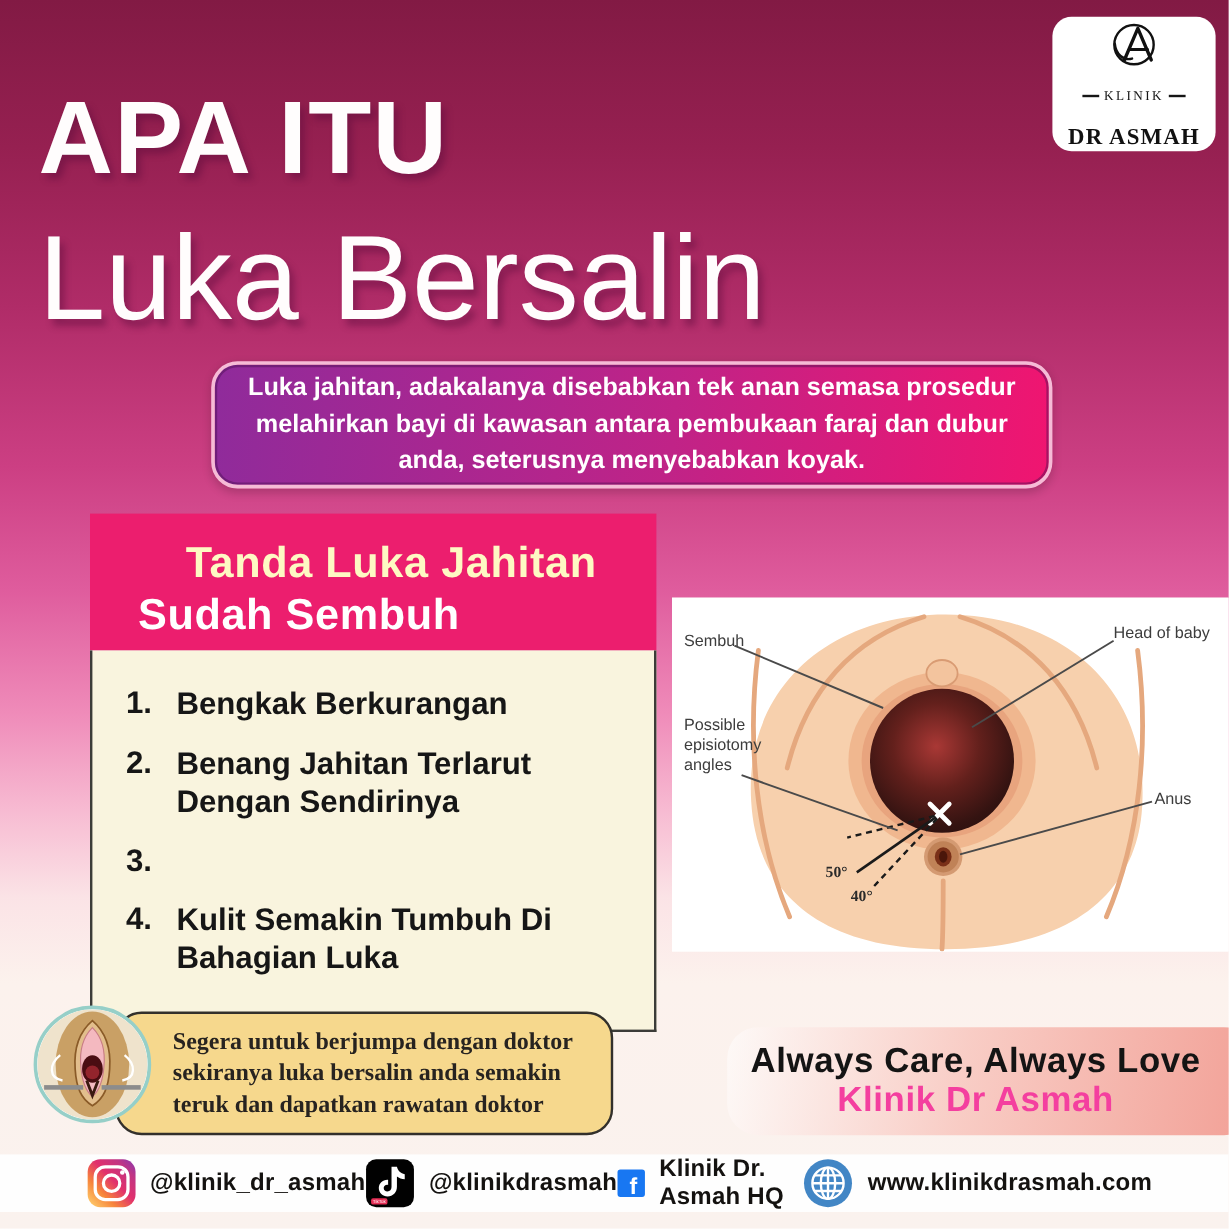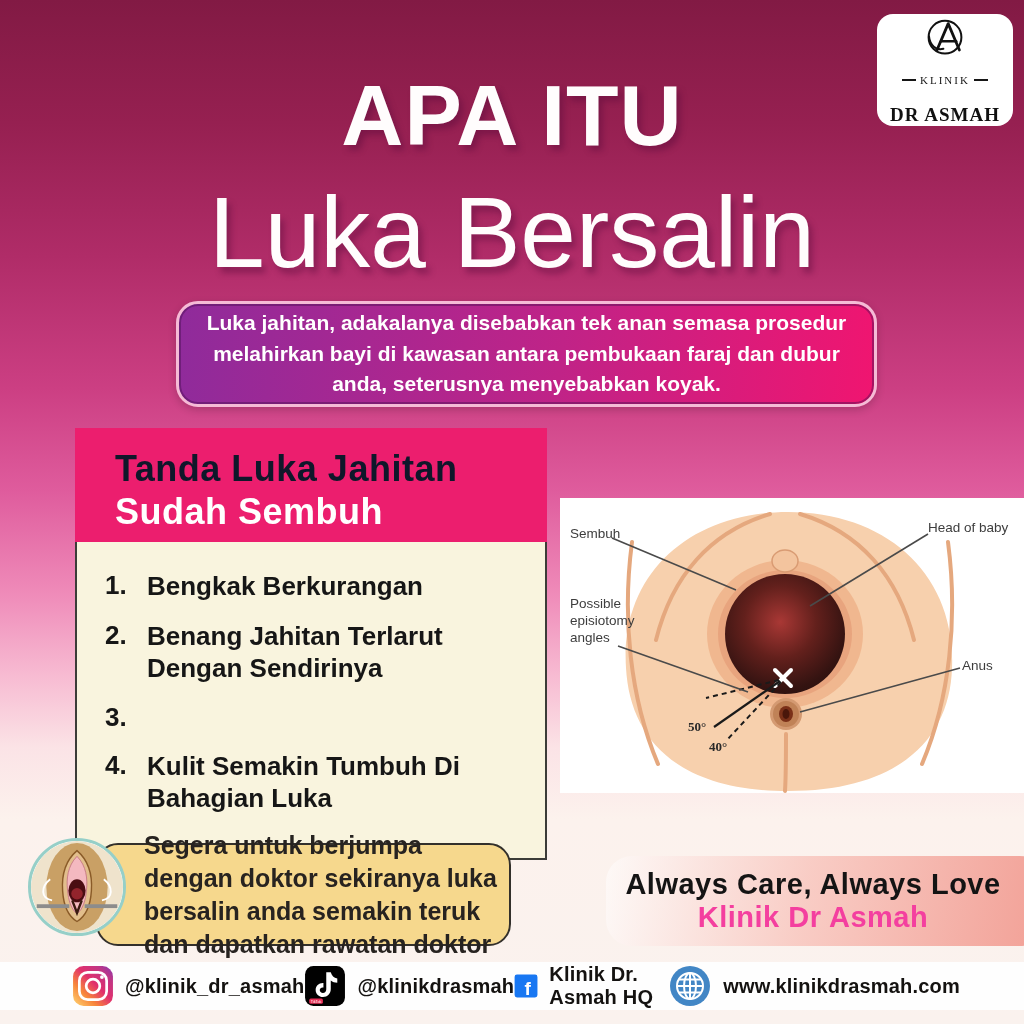--- a/index.html
+++ b/index.html
@@ -23,42 +23,42 @@
     gap:13px;
   }
   .logo-mark { width:54px; height:54px; }
   .logo-klinik { display:flex; align-items:center; gap:4px; margin-top:3px;
     font-family:"Liberation Serif", serif; font-size:11px; letter-spacing:2px; color:#161616; }
   .logo-klinik .rule { width:14px; height:2px; background:#161616; }
   .logo-name { font-family:"Liberation Serif", serif; font-weight:bold;
     font-size:19px; letter-spacing:1px; color:#111; margin-top:5px; }
 
   
-  .title { position:absolute; left:0; top:72px; width:1024px; text-align:center; color:#FFFDFD; }
+  .title { position:absolute; left:0; top:72px; width:1024px; text-align:left; color:#FFFDFD;padding-left:32px; }
   .title-line1 { font-size:86px; font-weight:bold; letter-spacing:1px; line-height:1.0;
     text-shadow:4px 5px 6px rgba(90,10,60,0.45); }
   .title-line2 { font-size:100px; font-weight:normal; letter-spacing:0px; line-height:1.0;
     margin-top:24px; text-shadow:4px 6px 6px rgba(90,10,60,0.45); }
 
   
   .intro-box {
     position:absolute; left:176px; top:301px; width:701px; height:106px;
     border-radius:22px;
     background:linear-gradient(95deg, #8F2B9B 0%, #C02387 55%, #F01570 100%);
     border:3px solid #F5BBD6;
     box-shadow: inset 0 0 0 2px rgba(74,16,82,0.45), 0 3px 8px rgba(0,0,0,0.18);
     display:flex; align-items:center; justify-content:center;
     padding:6px 26px;
   }
   .intro-text { color:#fff; font-weight:bold; font-size:21px; line-height:1.45; text-align:center; }
 
   
   .signs-panel { position:absolute; left:75px; top:428px; width:472px; }
   .signs-header { background:#EC1E6E; height:114px; padding:19px 10px 0 40px; }
-  .signs-h1 { color:#0f172a; font-size:36px; font-weight:bold; letter-spacing:0.5px; line-height:1.2; }
+  .signs-h1 { color:#fef9c3; font-size:36px; font-weight:bold; letter-spacing:0.5px; line-height:1.2;text-align:center; }
   .signs-h2 { color:#FFFFFF; font-size:36px; font-weight:bold; letter-spacing:0.5px; line-height:1.2; }
   .signs-body { background:#F9F4DE; border:2px solid #3C3C38; border-top:none;
     padding:28px 18px 26px 28px; min-height:263px; }
   .sign-item { display:flex; margin-bottom:17px; }
   .sign-num { width:42px; flex:0 0 42px; font-size:26px; font-weight:bold; color:#161616; }
   .sign-text { font-size:26px; font-weight:bold; color:#161616; line-height:1.25; }
 
   
   .diagram-panel { position:absolute; left:560px; top:498px; width:464px; height:295px; background:#fff; }
   .diagram-panel svg { position:absolute; left:0; top:0; }
@@ -71,21 +71,21 @@
   .lbl-50 { left:128px; top:221px; }
   .lbl-40 { left:149px; top:241px; }
 
   
   .advice-box {
     position:absolute; left:96px; top:843px; width:415px; height:103px;
     background:#F6D88D; border:2.5px solid #33302B; border-radius:22px;
     display:flex; align-items:center;
     padding:10px 12px 10px 46px;
   }
-  .advice-text { font-size:25px; font-weight:bold; color:#272320; line-height:1.32; }
+  .advice-text { font-size:20px; font-weight:bold; color:#272320; line-height:1.32;font-family:Liberation Serif, serif; }
   .advice-circle {
     position:absolute; left:28px; top:838px; width:98px; height:98px;
     border-radius:50%; background:#fff; border:3px solid #96CFC8; overflow:hidden;
   }
 
   
   .tagline-box {
     position:absolute; left:606px; top:856px; width:440px; height:90px;
     border-radius:26px;
     background:linear-gradient(100deg, rgba(255,255,255,0.55) 0%, rgba(248,198,190,0.85) 45%, #F2A096 100%);

